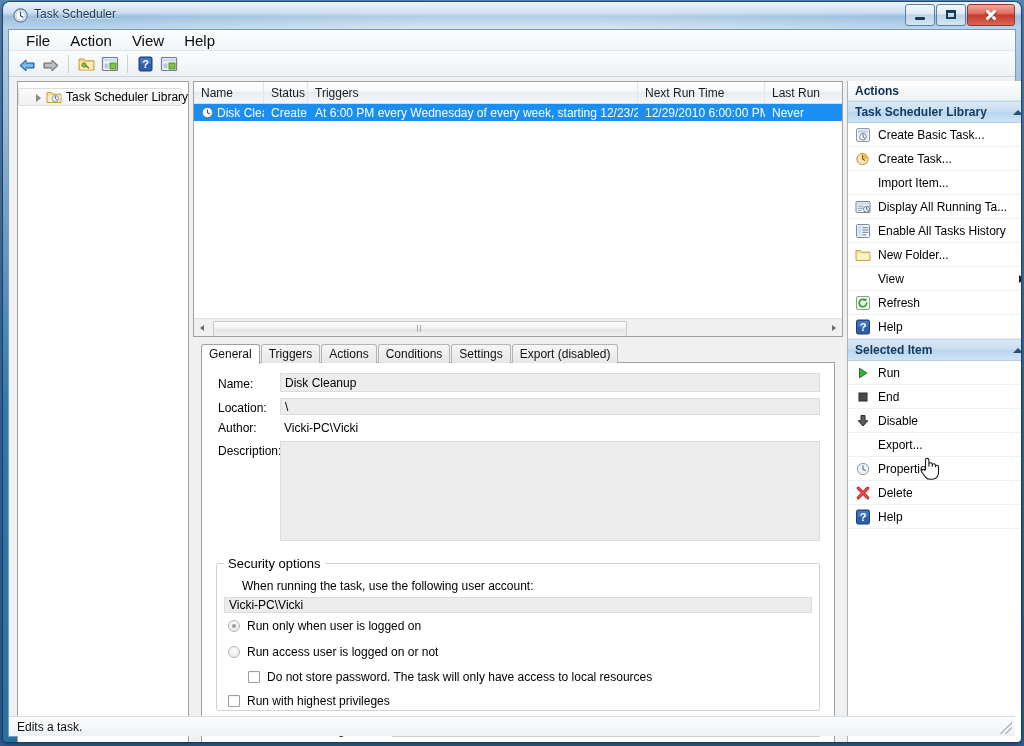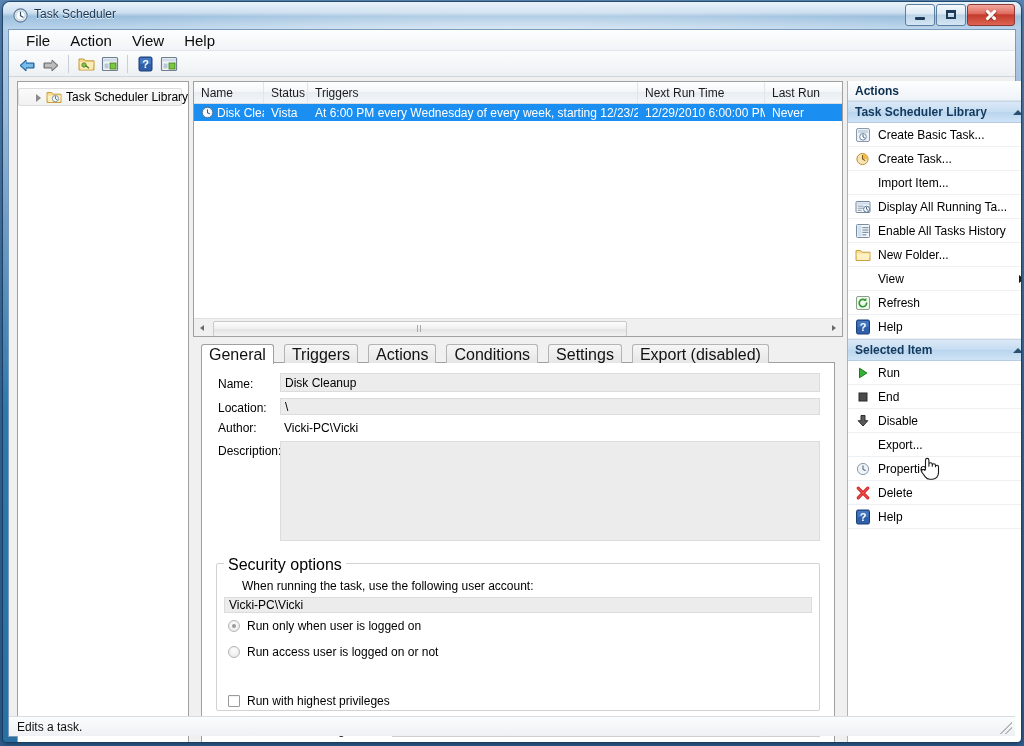--- a/index.html
+++ b/index.html
@@ -184,21 +184,21 @@
   .grip{ width:6px; height:7px; background:
       repeating-linear-gradient(90deg,#a9a9a9 0 1px, transparent 1px 3px); }
 
   
   .detail{
     position:absolute; left:0; top:262px; width:650px; height:403px;
     background:#f0f0f0;
   }
   .tabs{ display:flex; height:20px; align-items:flex-end; padding-left:8px; position:relative; z-index:2;}
   .tab{
-    font-size:16px; color:#111; padding:3px 7px 2px 7px; margin-right:10px;
+    font-size:12px; color:#111; padding:3px 7px 2px 7px; margin-right:1px;
     background: linear-gradient(180deg,#f6f6f6,#e6e6e6);
     border:1px solid #b4b4b4; border-bottom:none;
     border-radius:3px 3px 0 0; cursor:default; white-space:nowrap; line-height:13px;
   }
   .tab.active{
     background:#fff; border-color:#a0a0a0; padding-bottom:3px; position:relative; top:1px;
     font-weight:normal;
   }
   .tabpanel{
     position:absolute; left:8px; top:19px; width:634px; height:383px;
@@ -209,21 +209,21 @@
     position:absolute; font-size:12px; color:#000;
     background:#ececec; border:1px solid #dcdcdc; box-sizing:border-box;
     display:flex; align-items:center; padding-left:4px; white-space:nowrap; overflow:hidden;
   }
   .fvalue.plain{ background:transparent; border:none; }
 
   .groupbox{
     position:absolute; border:1px solid #d2d2d2; box-sizing:border-box; border-radius:2px;
   }
   .group-title{
-    position:absolute; font-size:16px; color:#000; background:#fff; padding:0 4px; white-space:nowrap;
+    position:absolute; font-size:13px; color:#000; background:#fff; padding:0 4px; white-space:nowrap;
   }
 
   .chk{
     width:12px; height:12px; border:1px solid #9a9a9a; background:#fff;
     box-sizing:border-box; display:inline-block; border-radius:1px;
     box-shadow: inset 0 1px 1px rgba(0,0,0,.06);
   }
   .radio{
     width:12px; height:12px; border:1px solid #b4b4b4;
     background: radial-gradient(circle at 50% 35%, #fdfdfd 0%, #ededed 70%);
@@ -431,21 +431,21 @@
             <div class="lv-td" style="width:70px">
               <span class="lv-rowicon">
                 <svg width="13" height="13" viewBox="0 0 16 16">
                   <circle cx="8" cy="8" r="6.6" fill="#e4eef7" stroke="#4a6b8a" stroke-width="1.2"></circle>
                   <circle cx="8" cy="8" r="4.4" fill="#fbfdff"></circle>
                   <path d="M8 4.6V8.2l2.3 1.4" stroke="#3a5875" stroke-width="1.3" fill="none" stroke-linecap="round"></path>
                 </svg>
               </span>
               <span>Disk Cleanup</span>
             </div>
-            <div class="lv-td" style="width:44px">Vista</div>
+            <div class="lv-td" style="width:44px">Create</div>
             <div class="lv-td" style="width:330px">At 6:00 PM every Wednesday of every week, starting 12/23/2010</div>
             <div class="lv-td" style="width:127px">12/29/2010 6:00:00 PM</div>
             <div class="lv-td" style="width:75px">Never</div>
           </div>
 
           <div class="hscroll">
             <div class="hs-btn">
               <span style="position:absolute;left:6px;top:5px;width:0;height:0;border-right:4px solid #6b6b6b;border-top:3px solid transparent;border-bottom:3px solid transparent"></span>
             </div>
             <div class="hs-track">
@@ -492,20 +492,24 @@
             <div class="opt-row" style="left:26px; top:256px">
               <span class="radio on"></span>
               <span class="lbl">Run only when user is logged on</span>
             </div>
 
             <div class="opt-row" style="left:26px; top:282px">
               <span class="radio"></span>
               <span class="lbl">Run access user is logged on or not</span>
             </div>
 
+            <div class="opt-row" style="left:46px; top:307px">
+              <span class="chk"></span>
+              <span class="lbl">Do not store password.  The task will only have access to local resources</span>
+            </div>
 
             <div class="opt-row" style="left:26px; top:331px">
               <span class="chk"></span>
               <span class="lbl">Run with highest privileges</span>
             </div>
 
             <div class="opt-row" style="left:16px; top:358px">
               <span class="chk"></span>
               <span class="lbl">Hidden</span>
             </div>

